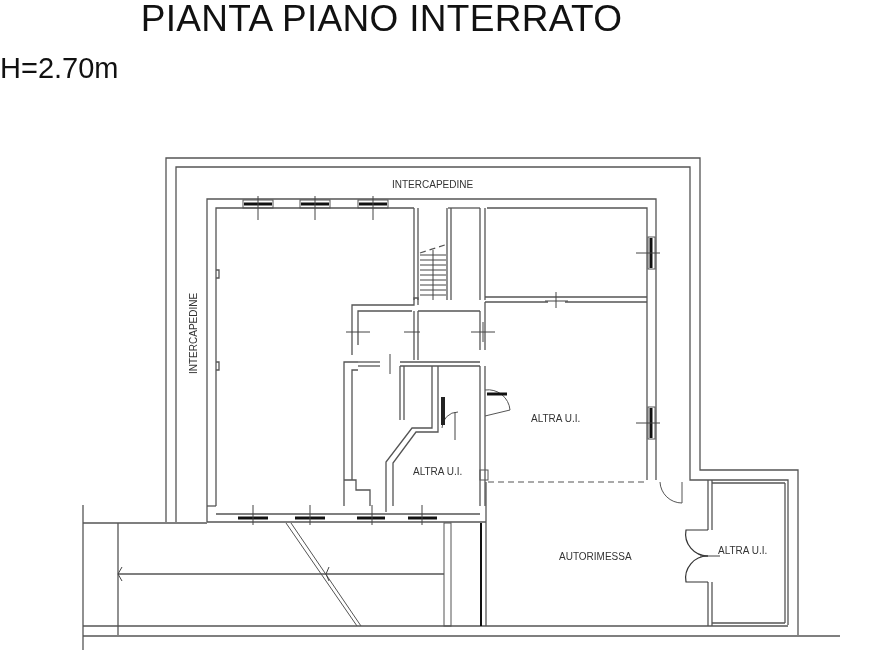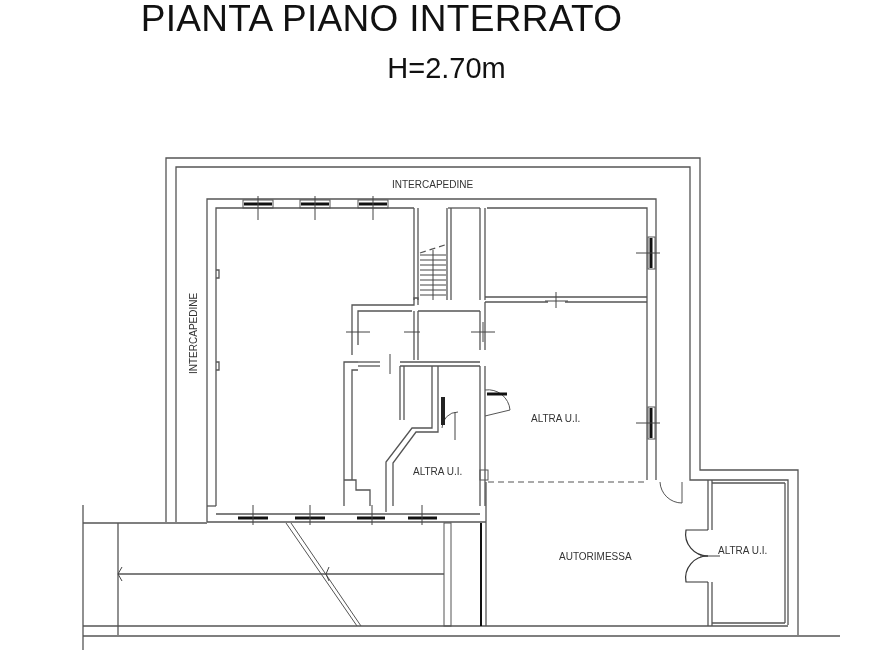--- a/index.html
+++ b/index.html
@@ -1,18 +1,18 @@
 <!DOCTYPE html>
 <html><head>
   <meta charset="utf-8">
   <style>
     html, body { margin: 0; padding: 0; background: #ffffff; }
     body { width: 893px; height: 670px; position: relative; overflow: hidden; font-family: "Liberation Sans", sans-serif; }
     .title { position: absolute; left: 0; top: 0; width: 763px; text-align: center; font-size: 37px; color: #111; letter-spacing: 0.3px; line-height: 38px; }
-    .subtitle { position: absolute; left: 0; top: 52px; width: 893px; text-align: center; font-size: 29px; color: #111; line-height: 32px; }
+    .subtitle { position: absolute; left: 0; top: 52px; width: 893px; text-align: left; font-size: 29px; color: #111; line-height: 32px; }
     svg.plan { position: absolute; left: 0; top: 0; }
     .w { fill: none; stroke: #555; stroke-width: 1.3; }
     .win { stroke: #111; stroke-width: 3; }
     .tick { stroke: #444; stroke-width: 1; }
     .dash { stroke: #555; stroke-width: 1.2; stroke-dasharray: 6 4; fill: none; }
     .lbl { font-family: "Liberation Sans", sans-serif; font-size: 10px; fill: #333; }
   </style>
 </head>
 <body>
 

